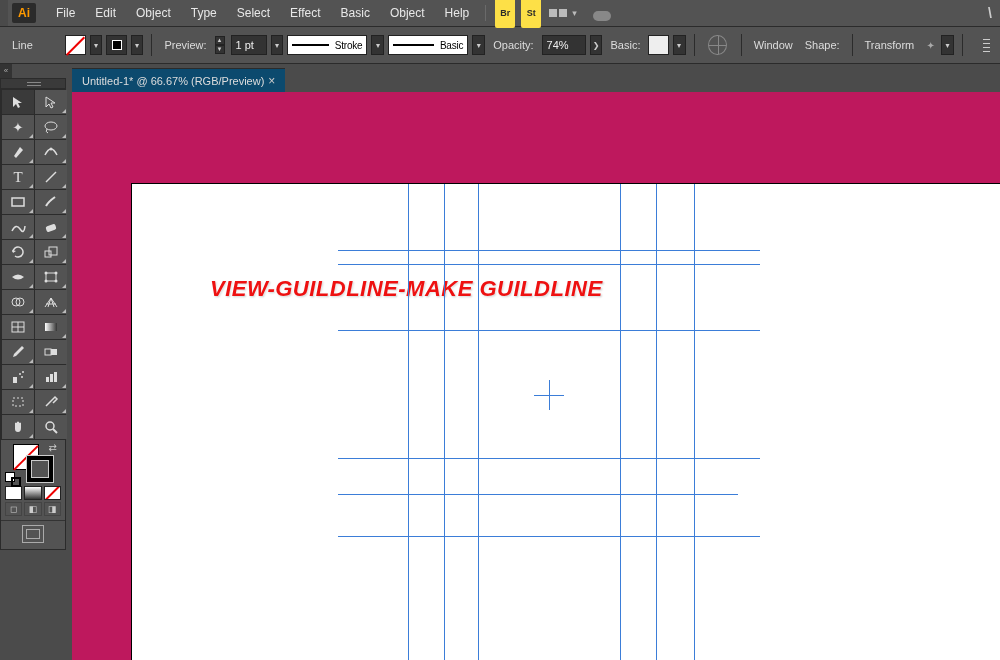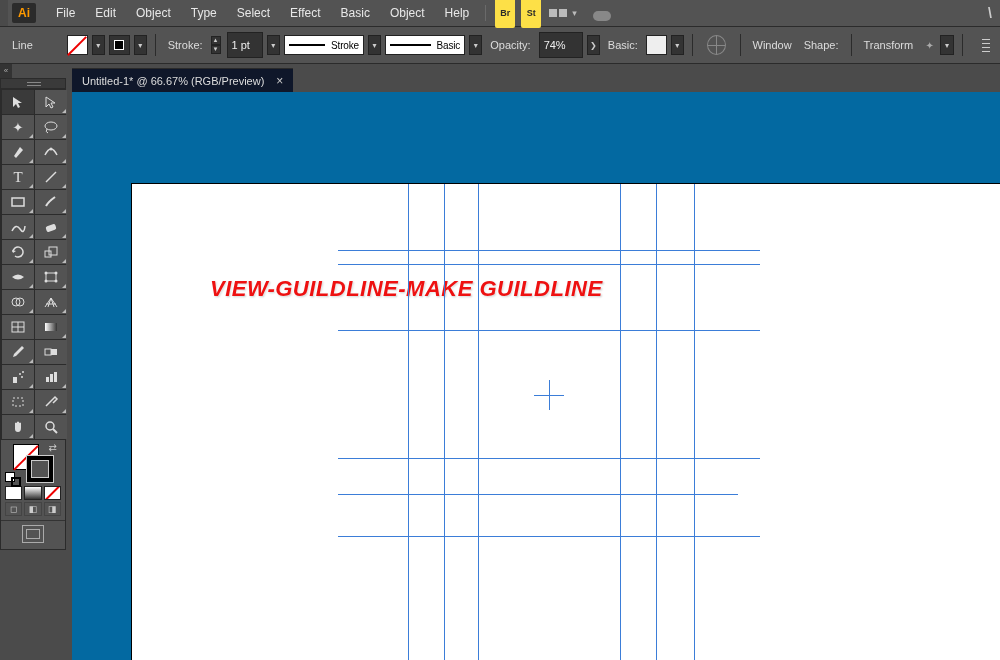--- a/index.html
+++ b/index.html
@@ -21,21 +21,21 @@
   .ctrl-label { font-size: 11px; color: #ddd; padding: 0 4px; }
   .ctrl-toolname { width: 60px; padding-left: 6px; }
   .swatch { width: 22px; height: 20px; background: #fff; position: relative; border: 1px solid #222; }
   .swatch .slash { position: absolute; width: 140%; height: 2px; background: #e00; top: 50%; left: -20%; transform: rotate(-45deg); }
   .chev-btn { width: 14px; height: 20px; background: #333; display: flex; align-items: center; justify-content: center; font-size: 8px; color: #ccc; border: 1px solid #222; }
   .sw-box { width: 22px; height: 20px; background: #333; border:1px solid #222; display:flex; align-items:center; justify-content:center; }
   .sw-box .inner { width:10px; height:10px; border:1px solid #fff; background:#000; }
   .sep-v { width:1px; height:22px; background:#2b2b2b; margin:0 4px; }
   .spin { display:flex; flex-direction:column; margin-right:2px; }
   .spin div { width:10px; height:9px; background:#333; border:1px solid #222; font-size:6px; color:#ccc; line-height:6px; text-align:center; }
-  .val-box { min-width:36px; height:26px; background:#333; border:1px solid #222; color:#eee; display:flex; align-items:center; padding:0 4px; font-size:11px; }
+  .val-box { min-width:36px; height:20px; background:#333; border:1px solid #222; color:#eee; display:flex; align-items:center; padding:0 4px; font-size:11px; }
   .wide-box { min-width:80px; height:20px; background:#fff; border:1px solid #222; color:#000; display:flex; align-items:center; justify-content:flex-end; padding:0 4px; font-size:10px; letter-spacing:-0.2px; }
   .wide-box .line { flex:1; height:2px; background:#000; margin-right:6px; }
   .globe { width:20px; height:20px; border:1px solid #888; border-radius:50%; position:relative; margin:0 6px; }
   .globe::before, .globe::after { content:""; position:absolute; background:#888; }
   .globe::before { width:100%; height:1px; top:50%; left:0; }
   .globe::after { width:1px; height:100%; left:50%; top:0; }
   .trans-chev { width:14px; height:14px; display:flex; align-items:center; justify-content:center; font-size:10px; color:#aaa; margin-left:2px; }
   .menu-lines { width:16px; display:flex; flex-direction:column; gap:3px; margin-left:8px; padding:4px; }
   .menu-lines span { height:1px; background:#ccc; }
   
@@ -61,24 +61,24 @@
   .mode-row div.white { background:#fff; }
   .mode-row div.redslash { background:#fff; position:relative; overflow:hidden; }
   .mode-row div.redslash::after { content:""; position:absolute; width:150%; height:2px; background:#e00; top:40%; left:-25%; transform:rotate(-45deg); }
   .draw-row { display:flex; gap:2px; padding:0 4px 4px; }
   .draw-row div { width:18px; height:14px; background:#535353; border:1px solid #444; display:flex; align-items:center; justify-content:center; font-size:9px; color:#ccc; }
   .screen-row { display:flex; justify-content:center; padding-top:4px; border-top:1px solid #333; }
   .screen-row div { width:22px; height:18px; border:1px solid #aaa; position:relative; }
   .screen-row div::after { content:""; position:absolute; inset:3px; border:1px solid #aaa; }
   
   .doctab-bar { position:absolute; left:72px; top:0; height:28px; display:flex; align-items:flex-end; }
-  .doctab { background:#0f172a; height:24px; display:flex; align-items:center; padding:0 10px; gap:12px; color:#ddd; font-size:11px; border-top:1px solid #2b2b2b; }
+  .doctab { background:#0c4a6e; height:24px; display:flex; align-items:center; padding:0 10px; gap:4px; color:#ddd; font-size:11px; border-top:1px solid #2b2b2b; }
   .doctab .close { font-size:12px; color:#ccc; }
   
-  .canvas-area { position:absolute; left:72px; top:28px; right:0; bottom:0; background:#0369a1; overflow:hidden; }
+  .canvas-area { position:absolute; left:72px; top:28px; right:0; bottom:0; background:#be185d; overflow:hidden; }
   .artboard { position:absolute; left:60px; top:92px; width:900px; height:600px; background:#fff; box-shadow:0 0 0 1px #000, 4px 4px 0 rgba(0,0,0,.25); }
   .guide { position:absolute; background:#3b7dd8; }
   .guide.v { width:1px; top:0; bottom:0; }
   .guide.h { height:1px; }
   .cross { position:absolute; width:30px; height:30px; }
   .cross::before, .cross::after { content:""; position:absolute; background:#3b7dd8; }
   .cross::before { left:50%; top:0; width:1px; height:100%; }
   .cross::after { top:50%; left:0; height:1px; width:100%; }
   .annot { position:absolute; font-family:"Arial Black", Arial, sans-serif; font-size:22px; font-weight:900; font-style:italic; color:#e11; text-shadow: 0 0 4px #fff, 0 0 6px #fff, 1px 1px 2px rgba(0,0,0,.3); letter-spacing:0.5px; white-space:nowrap; }
 </style>
@@ -112,21 +112,21 @@
   <div class="ctrl-label ctrl-toolname">Line</div>
   <div class="swatch">
       <div class="slash"></div>
     </div>
   <div class="chev-btn">▾</div>
   <div class="sw-box">
       <div class="inner"></div>
     </div>
   <div class="chev-btn">▾</div>
   <div class="sep-v"></div>
-  <div class="ctrl-label">Stroke:</div>
+  <div class="ctrl-label">Preview:</div>
   <div class="spin">
       <div>▲</div>
       <div>▼</div>
     </div>
   <div class="val-box">1 pt</div>
   <div class="chev-btn">▾</div>
   <div class="wide-box">
       <div class="line"></div>
       <span>Stroke</span>
     </div>

